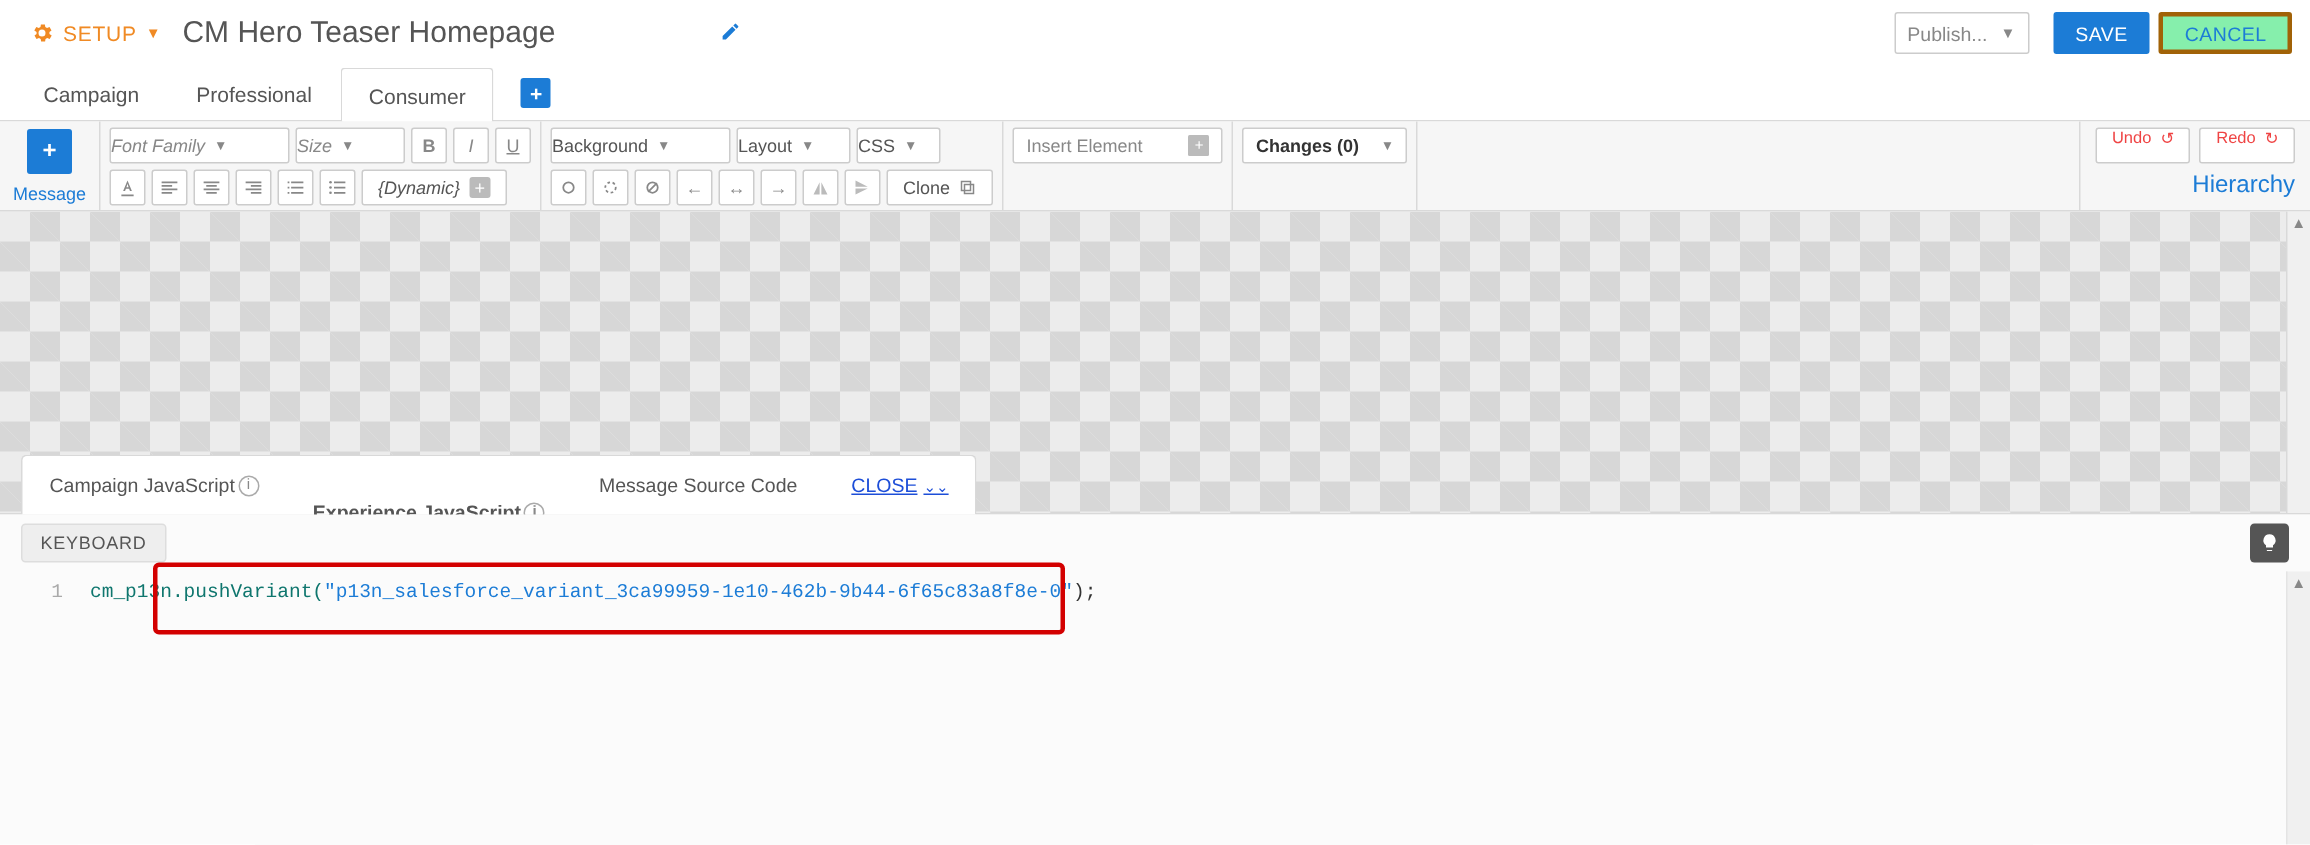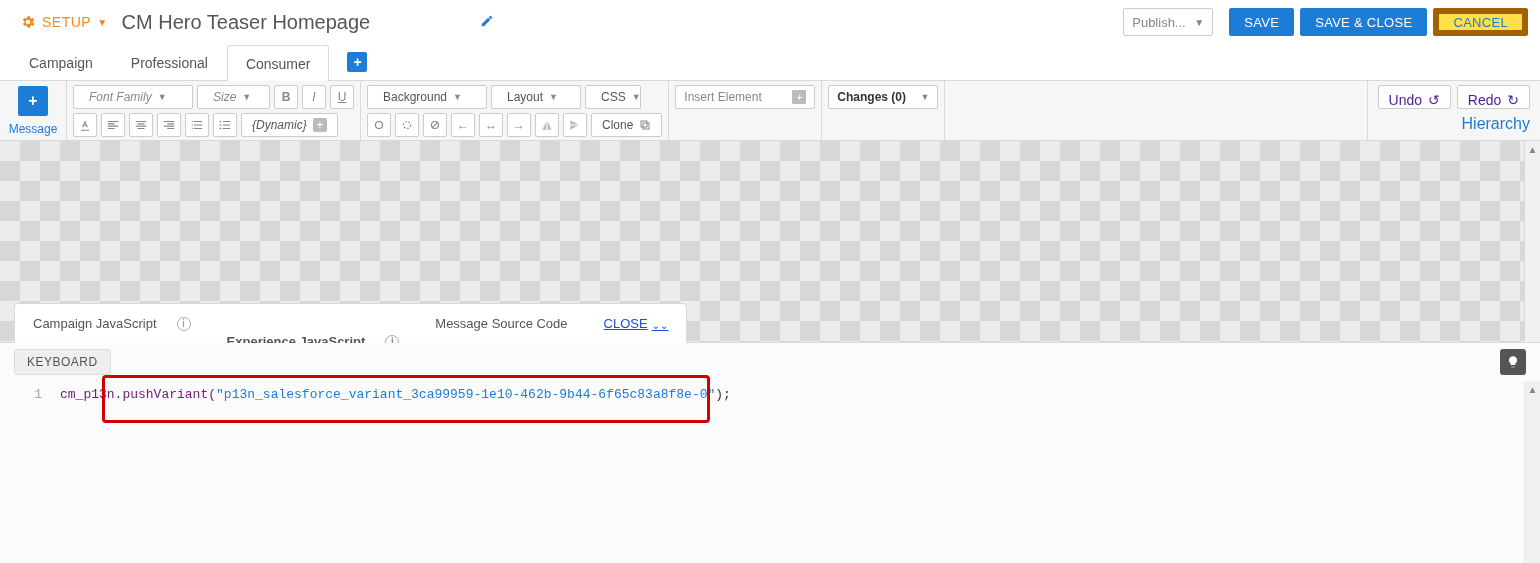--- a/index.html
+++ b/index.html
@@ -33,21 +33,21 @@
     margin-right: 10px;
   }
   .publish-select .tri { font-size: 10px; color: #888; }
 
   .btn {
     height: 28px; padding: 0 14px; display: inline-flex; align-items: center;
     font-size: 13px; font-weight: 500; border-radius: 2px; margin-left: 6px;
     letter-spacing: .3px;
   }
   .btn-primary { background: #1c7cd6; color: #fff; border: 1px solid #1c7cd6; }
-  .btn-cancel { background: #fde047; color: #1c7cd6; border: 6px solid #a16207; }
+  .btn-cancel { background: #86efac; color: #1c7cd6; border: 3px solid #a16207; }
 
   
   .exp-tab-row {
     display: flex; align-items: flex-end; height: 37px; padding-left: 10px;
     border-bottom: 1px solid #d9d9d9; background: #fff;
   }
   .exp-tab {
     height: 36px; padding: 0 18px; display: inline-flex; align-items: center;
     font-size: 14px; color: #555; border: 1px solid transparent; border-bottom: 0;
     position: relative;
@@ -82,21 +82,21 @@
   }
   .msg-btn {
     width: 30px; height: 30px; background: #1c7cd6; color:#fff;
     display:flex; align-items:center; justify-content:center;
     border-radius:2px; font-size:16px; font-weight:bold;
   }
   .msg-label { font-size: 12px; color:#1c7cd6; margin-top:2px;}
 
   
   .tool-sel {
-    height: 24px; padding: 0 8px 0 15px; background: #fff;
+    height: 24px; padding: 0 8px 0 0; background: #fff;
     border: 1px solid #ccc; border-radius: 2px; display: inline-flex;
     align-items: center; gap: 6px; color:#888; font-size: 12px;
     font-style: italic;
   }
   .tool-sel .tri { font-size: 9px; color:#888; font-style: normal;}
   .tool-sel.noital { font-style: normal; color:#555;}
   .tool-btn {
     width: 24px; height: 24px; background:#fff; border:1px solid #ccc;
     display:inline-flex; align-items:center; justify-content:center;
     border-radius:2px; color:#888; font-size:12px;
@@ -129,22 +129,22 @@
   .changes-sel .tri { font-size:9px; color:#888; font-weight:normal;}
 
   .toolbar-flex { flex:1; border-right: 1px solid #d9d9d9;}
 
   .undo-redo {
     display:flex; flex-direction:column; align-items:flex-end;
     padding: 4px 10px; gap:6px;
   }
   .undo-redo .top { display:flex; gap:6px; }
   .ur-btn {
-    height:24px; padding:0 10px; display:inline-flex; align-items:flex-end; gap:6px;
-    background:#fff; border:1px solid #ccc; border-radius:2px; color:#4c1d95; font-size:14px;
+    height:24px; padding:0 10px; display:inline-flex; align-items:flex-start; gap:6px;
+    background:#fff; border:1px solid #ccc; border-radius:2px; color:#ef4444; font-size:11px;
   }
   .hierarchy-link { color:#1c7cd6; font-size:16px; }
 
   
   .content-split {
     flex:1; display:flex; flex-direction:column; min-height:0;
   }
   .canvas-area {
     flex:1; position:relative;
     background-color: #ececec;
@@ -166,21 +166,21 @@
   }
 
   
   .panel-tabs {
     position:absolute; left:14px; bottom:-1px; display:flex;
     background:#fff; border:1px solid #d9d9d9; border-bottom:0;
     border-top-left-radius:4px; border-top-right-radius:4px;
     height:40px; align-items:center;
   }
   .panel-tab {
-    padding:0 18px; height:100%; display:inline-flex; align-items:center; gap:20px;
+    padding:0 18px; height:100%; display:inline-flex; align-items:center; gap:2px;
     font-size:13px; color:#555;
   }
   .panel-tab .info {
     width:14px; height:14px; border:1px solid #aaa; border-radius:50%;
     display:inline-flex; align-items:center; justify-content:center;
     font-size:10px; color:#888; font-style:normal;
   }
   .panel-tab.active { font-weight:700;margin-top:36px; }
   .panel-close {
     padding:0 18px; color:#1d4ed8; font-size:13px; display:inline-flex;
@@ -217,21 +217,21 @@
     background:#fbfbfb;
   }
   .code-area {
     flex:1; padding:6px 8px 0 8px; position:relative;
   }
   .code-highlight-box {
     position:absolute; left:50px; top:-6px; width:608px; height:48px;
     border:3px solid #d30000; border-radius:4px;
     pointer-events:none;
   }
-  .code-line .fn { color:#701a75; }
+  .code-line .fn { color:#0f766e; }
   .code-line .str { color:#1c7cd6; }
   .code-line .punct { color:#333; }
 
   .editor-scroll {
     position:absolute; top:38px; right:0; bottom:0; width:16px;
     background:#f0f0f0; border-left:1px solid #e4e4e4;
     display:flex; flex-direction:column;
   }
 
   [data-interactable="true"] { cursor: pointer; }
@@ -256,23 +256,20 @@
 
   <div class="header-spacer"></div>
 
   <div class="publish-select" data-interactable="true">
     <span data-interactable="false">Publish...</span>
     <span class="tri" data-interactable="false">▼</span>
   </div>
   <div class="btn btn-primary" data-interactable="true">
     <span data-interactable="false">SAVE</span>
   </div>
-  <div class="btn btn-primary" data-interactable="true">
-    <span data-interactable="false">SAVE &amp; CLOSE</span>
-  </div>
   <div class="btn btn-cancel" data-interactable="true">
     <span data-interactable="false">CANCEL</span>
   </div>
 </div>
 
 <div class="exp-tab-row" data-interactable="false">
   <div class="exp-tab" data-interactable="true">
     <span data-interactable="false">Campaign</span>
   </div>
   <div class="exp-tab" data-interactable="true">
@@ -355,21 +352,21 @@
       </div>
     </div>
   </div>
 
   <div class="group" data-interactable="false">
     <div class="group-row">
       <div class="tool-sel noital" style="width:120px" data-interactable="true">
         <span data-interactable="false">Background</span>
         <span class="tri" data-interactable="false">▼</span>
       </div>
-      <div class="tool-sel noital" style="width:90px" data-interactable="true">
+      <div class="tool-sel noital" style="width:76px" data-interactable="true">
         <span data-interactable="false">Layout</span>
         <span class="tri" data-interactable="false">▼</span>
       </div>
       <div class="tool-sel noital" style="width:56px" data-interactable="true">
         <span data-interactable="false">CSS</span>
         <span class="tri" data-interactable="false">▼</span>
       </div>
     </div>
     <div class="group-row">
       <div class="tool-btn" data-interactable="true">

